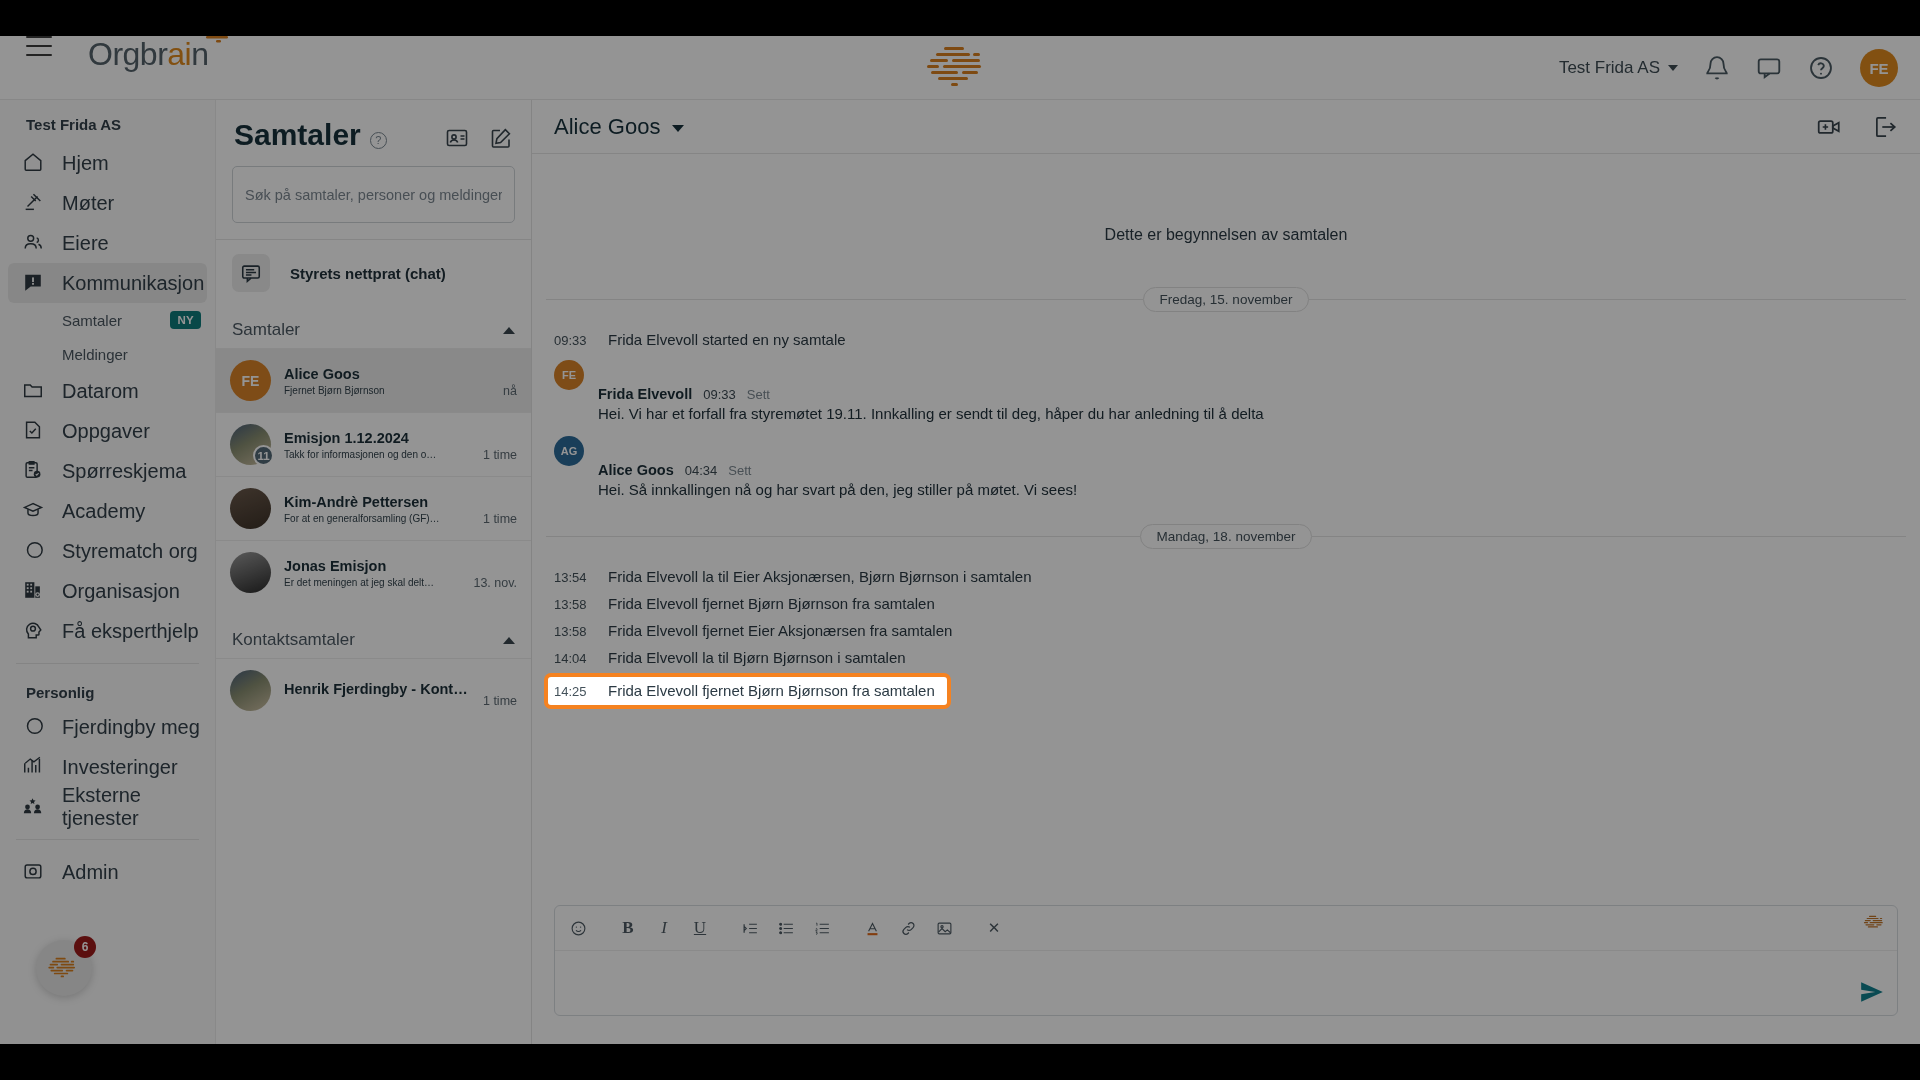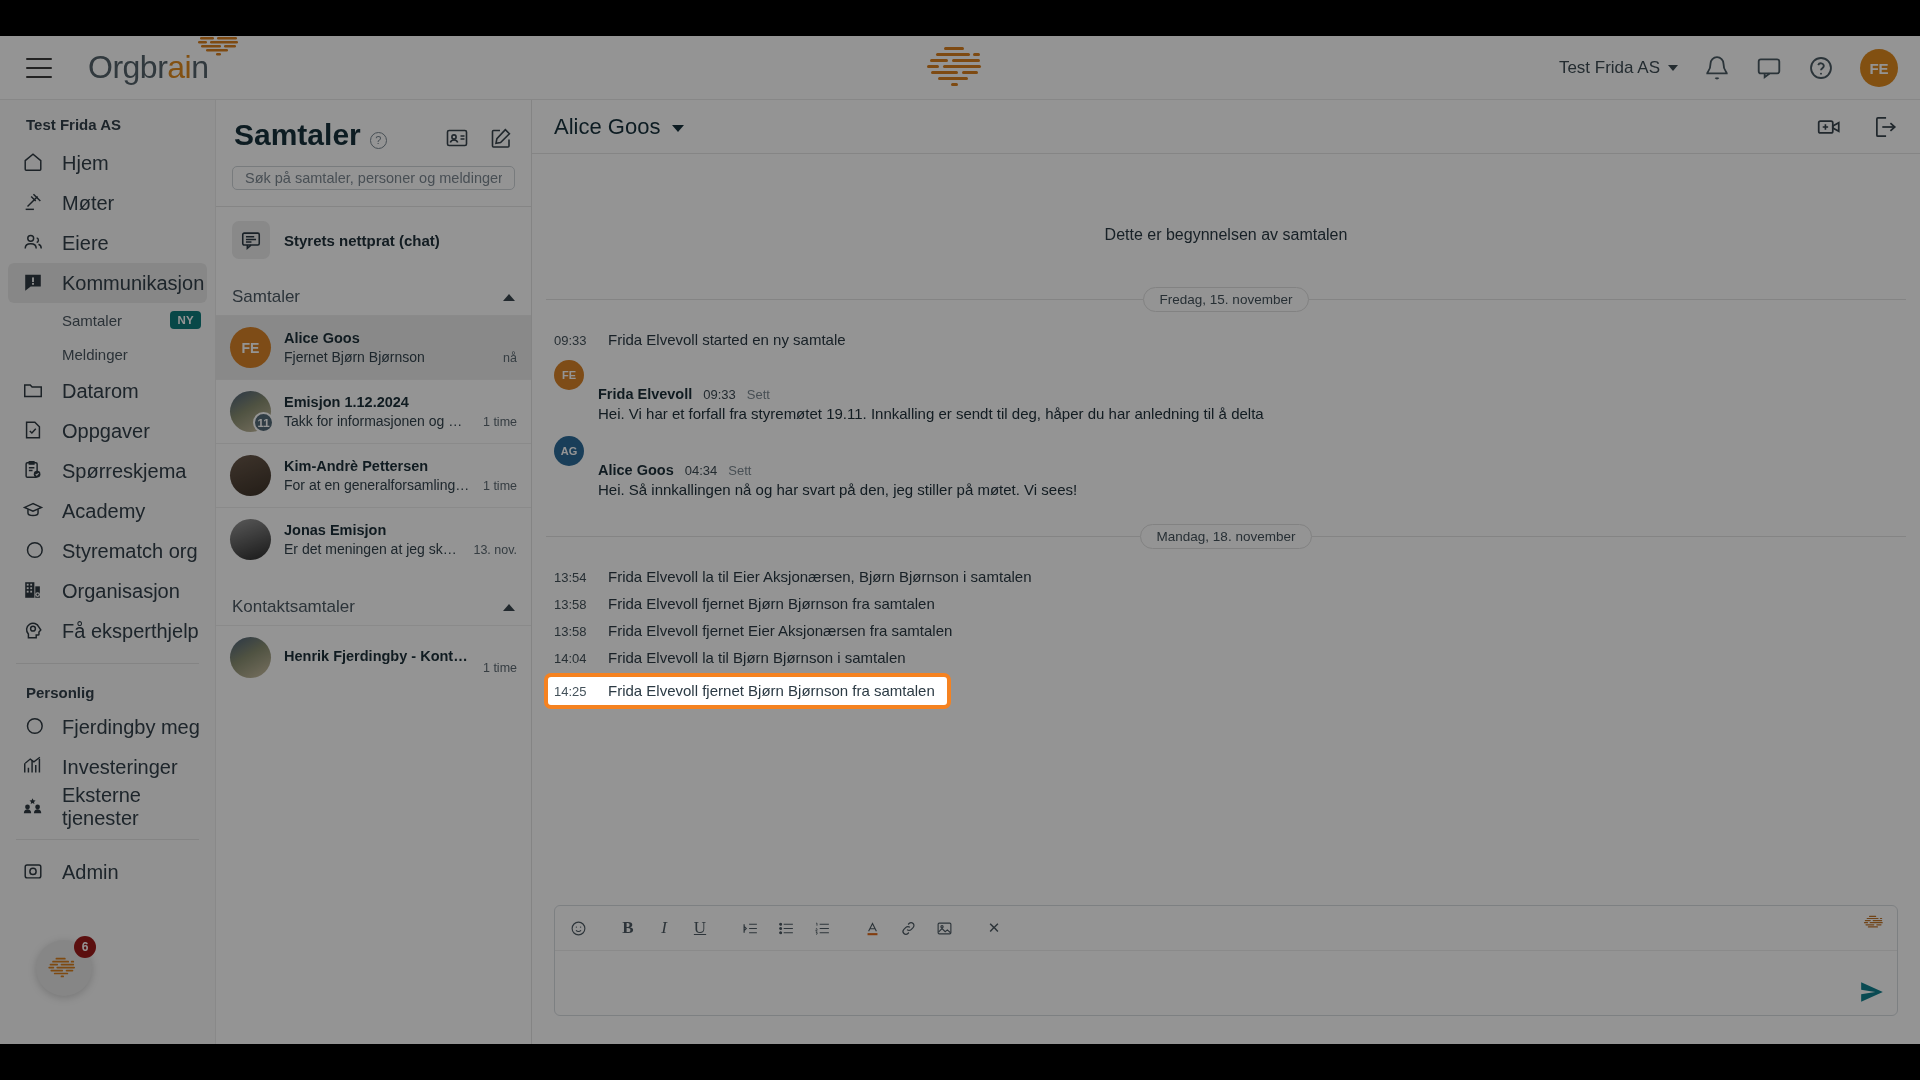--- a/index.html
+++ b/index.html
@@ -19,21 +19,21 @@
   
   #dimmer {
     position: absolute; left: 0; top: 0; width: 1920px; height: 1080px;
     background: rgba(0,0,0,0.42);
     pointer-events: none; z-index: 900;
   }
 
   
   .topbar {
     position: absolute; left: 0; top: 0; width: 1920px; height: 64px;
-    background: #fff; display: flex; align-items: center;
+    background: #fff; display: flex; align-items: flex-start;
     border-bottom: 1px solid #e8e8e8;
   }
   .hamburger { margin-left: 26px; width: 26px; height: 20px; cursor: pointer;
     display: flex; flex-direction: column; justify-content: space-between; }
   .hamburger i { display: block; height: 2px; background: #3d3d3d; border-radius: 1px; }
   .brand { margin-left: 36px; display: flex; align-items: flex-end; position: relative; }
   .brand-text { font-size: 32px; color: #55636b; letter-spacing: -0.5px; font-weight: 400; }
   .brand-text .accent { color: #e08b1e; }
   .brain { position: absolute; left: 108px; top: -22px; width: 54px; height: 32px; }
 
@@ -105,28 +105,28 @@
   .help-ring {
     width: 17px; height: 17px; border-radius: 50%; border: 1.4px solid #7b8892;
     color: #7b8892; font-size: 11px; line-height: 15px; text-align: center;
     margin-left: 9px; margin-top: 10px; cursor: pointer;
   }
   .cl-head-actions { margin-left: auto; display: flex; gap: 20px; margin-top: 6px; }
   .cl-head-actions .ic { width: 24px; height: 24px; color: #39454e; cursor: pointer; }
   .cl-head-actions .ic svg { width: 24px; height: 24px; display: block; }
   .search-wrap { padding: 4px 16px 16px 16px; }
   .search-input {
-    width: 100%; height: 24px; border: 1px solid #cfd4d8; border-radius: 5px;
+    width: 100%; height: 57px; border: 1px solid #cfd4d8; border-radius: 5px;
     padding: 0 12px; font-size: 14.5px; color: #4a5660; background: #fff;
     font-family: "Liberation Sans", sans-serif;
   }
   .search-input::placeholder { color: #7d8892; }
   .cl-divider { height: 1px; background: #e6e6e6; }
 
-  .pinned-row { display: flex; align-items: center; gap: 14px; padding: 14px 16px; cursor: pointer; }
+  .pinned-row { display: flex; align-items: center; gap: 20px; padding: 14px 16px; cursor: pointer; }
   .pinned-ico {
     width: 38px; height: 38px; border-radius: 7px; background: #ececec;
     display: flex; align-items: center; justify-content: center; color: #2c3a44;
   }
   .pinned-ico svg { width: 22px; height: 22px; }
   .pinned-label { font-size: 15px; font-weight: 700; color: #22323c; }
 
   .sect-hd {
     display: flex; align-items: center; padding: 14px 16px 8px 16px; cursor: pointer;
   }
@@ -150,21 +150,21 @@
   .cav .cnt {
     position: absolute; right: -3px; bottom: -1px; min-width: 21px; height: 21px;
     border-radius: 11px; background: #546a78; color: #fff;
     font-size: 11.5px; font-weight: 700;
     display: flex; align-items: center; justify-content: center;
     border: 2px solid #fff;
   }
   .conv-mid { flex: 1; min-width: 0; }
   .conv-name { font-size: 14.5px; font-weight: 700; color: #1d3039;
     white-space: nowrap; overflow: hidden; text-overflow: ellipsis; }
-  .conv-prev { font-size: 14px; color: #33434d; margin-top: 3px;
+  .conv-prev { font-size: 10px; color: #33434d; margin-top: 3px;
     white-space: nowrap; overflow: hidden; text-overflow: ellipsis; }
   .conv-time { font-size: 12.5px; color: #5d6a73; flex: 0 0 auto;
     align-self: flex-end; margin-bottom: 3px; }
 
   
   .chat {
     position: absolute; left: 532px; top: 64px; right: 0; height: 944px;
     background: #fff; display: flex; flex-direction: column;
   }
   .chat-head {

